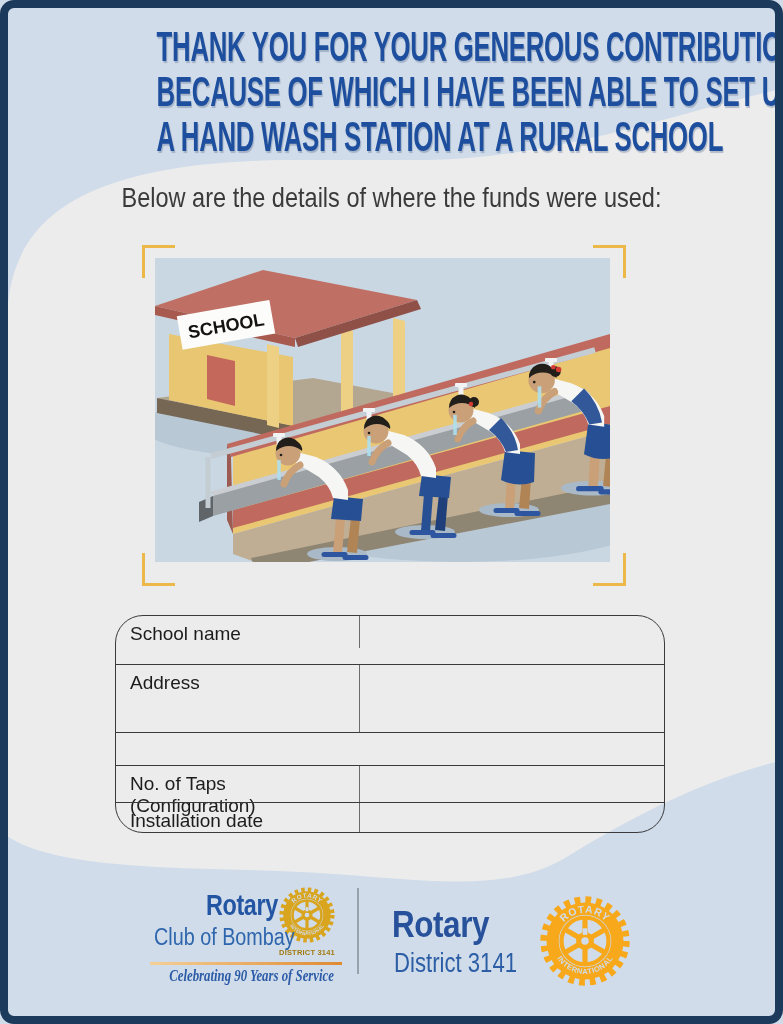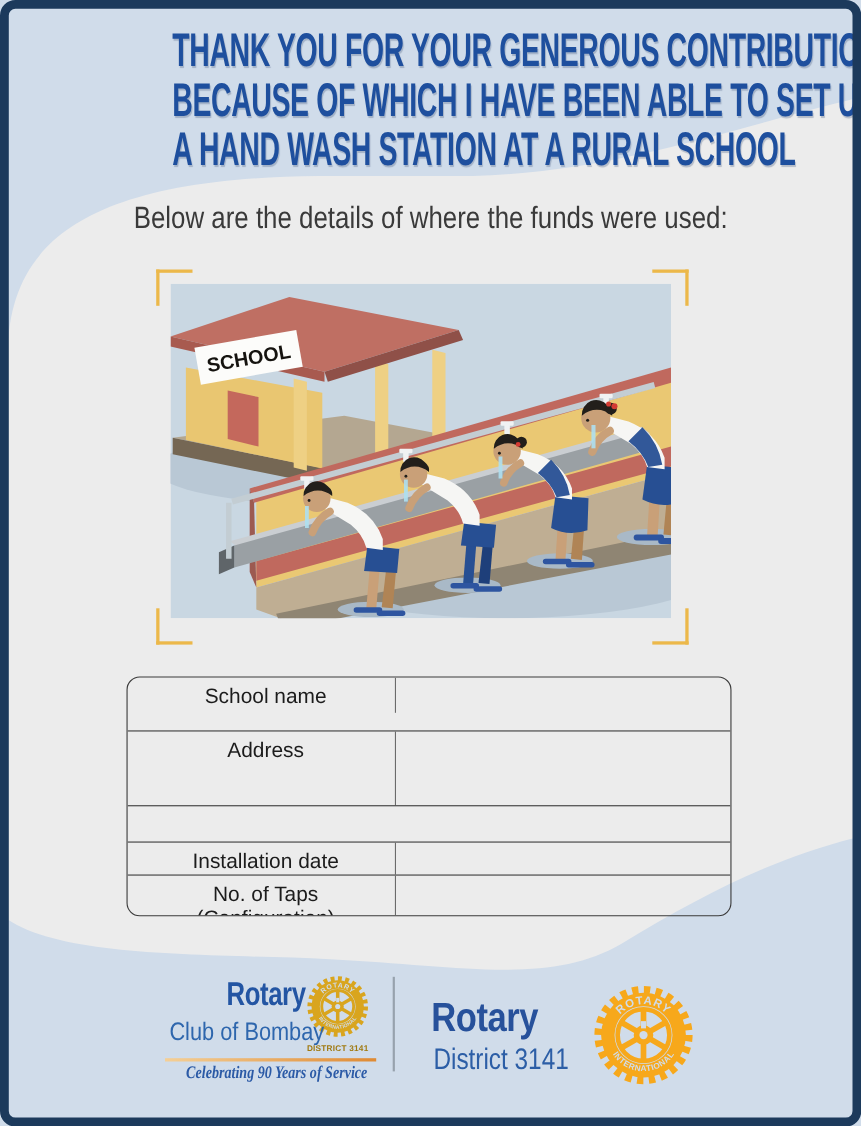--- a/index.html
+++ b/index.html
@@ -31,22 +31,22 @@
   .illus{display:block;width:455px;height:304px;}
   .bk{position:absolute;width:30px;height:30px;border-style:solid;border-color:#ecb84a;z-index:6;}
   .bk-tl{left:142px;top:245px;border-width:3px 0 0 3px;}
   .bk-tr{left:593px;top:245px;border-width:3px 3px 0 0;}
   .bk-bl{left:142px;top:553px;border-width:0 0 3px 3px;}
   .bk-br{left:593px;top:553px;border-width:0 3px 3px 0;}
 
   
   .details-table{
     position:absolute;left:115px;top:615px;width:548px;height:216px;z-index:5;
-    border:1.6px solid #3a3a3a;border-radius:12px;overflow:hidden;
-    display:flex;flex-direction:column;background:transparent;text-align:center;
+    border:1.6px solid #3a3a3a;border-radius:28px;overflow:hidden;
+    display:flex;flex-direction:column;background:transparent;
   }
   .trow{display:flex;border-top:1.4px solid #3a3a3a;}
   .trow:first-child{border-top:none;}
   .trow .tlabel{
     width:244px;box-sizing:border-box;padding:7px 6px 0 14px;
     font-size:19px;color:#1c1c1c;border-right:1.6px solid #6b6b6b;
   }
   .trow .tvalue{flex:1;}
   .rh-s{height:36px;}
   .rh-l{height:74px;margin-top:16px;}
@@ -277,26 +277,26 @@
       <div class="tlabel">School name</div>
       <div class="tvalue"></div>
     </div>
     <div class="trow rh-l">
       <div class="tlabel">Address</div>
       <div class="tvalue"></div>
     </div>
     <div class="trow rh-s">
       <div class="tvalue"></div>
     </div>
+    <div class="trow rh-s">
+      <div class="tlabel">No. of Taps (Configuration)</div>
+      <div class="tvalue"></div>
+    </div>
     <div class="trow rh-last">
       <div class="tlabel">Installation date</div>
-      <div class="tvalue"></div>
-    </div>
-    <div class="trow rh-s">
-      <div class="tlabel">No. of Taps (Configuration)</div>
       <div class="tvalue"></div>
     </div>
   </div>
 
   <div class="club-logo">
     <div class="club-name">Rotary</div>
     <svg class="wheel-left" viewBox="0 0 100 100">
       <use href="#rotary-wheel"></use>
     </svg>
     <div class="club-sub">Club of Bombay</div>

